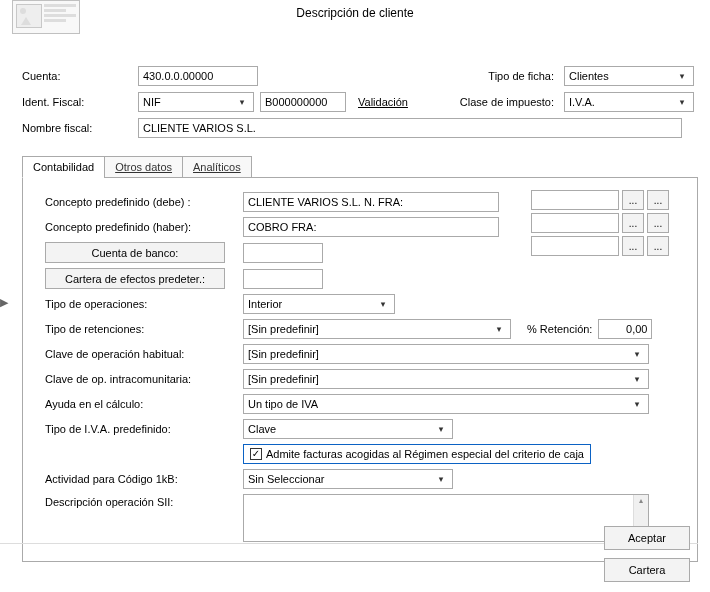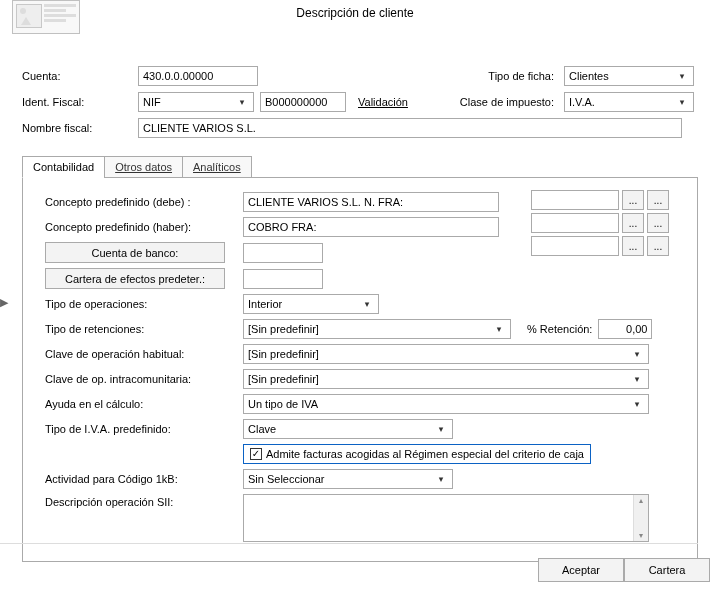--- a/index.html
+++ b/index.html
@@ -218,23 +218,25 @@
   justify-content: space-between;
   align-items: center;
   font-size: 8px;
   color: #888;
   padding: 1px 0;
 }
 
 .footer {
   position: absolute;
   bottom: 10px;
-  right: 0;
-  display: flex;
+  right: 20px;
+  display: flex;
+  gap: 8px;
   padding-top: 12px;
+  flex-direction: column;
 }
 .footer button {
   width: 86px;
   height: 24px;
   border: 1px solid #aaa;
   background: #f3f3f3;
   font-size: 11px;
   font-family: inherit;
   cursor: pointer;
 }
@@ -343,21 +345,21 @@
       <div class="row">
         <span class="btnish" style="width:180px;justify-content:center;margin-right:12px">Cuenta de banco:</span>
         <input type="text" style="width: 80px;" value="">
       </div>
       <div class="row">
         <span class="btnish" style="width:180px;justify-content:center;margin-right:12px">Cartera de efectos predeter.:</span>
         <input type="text" style="width: 80px;" value="">
       </div>
       <div class="row">
         <span class="lbl lbl2">Tipo de operaciones:</span>
-        <div class="combo" style="width:136px">
+        <div class="combo" style="width:152px">
           <span class="combo-val">Interior</span>
           <span class="caret">▾</span>
         </div>
       </div>
       <div class="row">
         <span class="lbl lbl2">Tipo de retenciones:</span>
         <div class="combo" style="width:268px">
           <span class="combo-val">[Sin predefinir]</span>
           <span class="caret">▾</span>
         </div>

